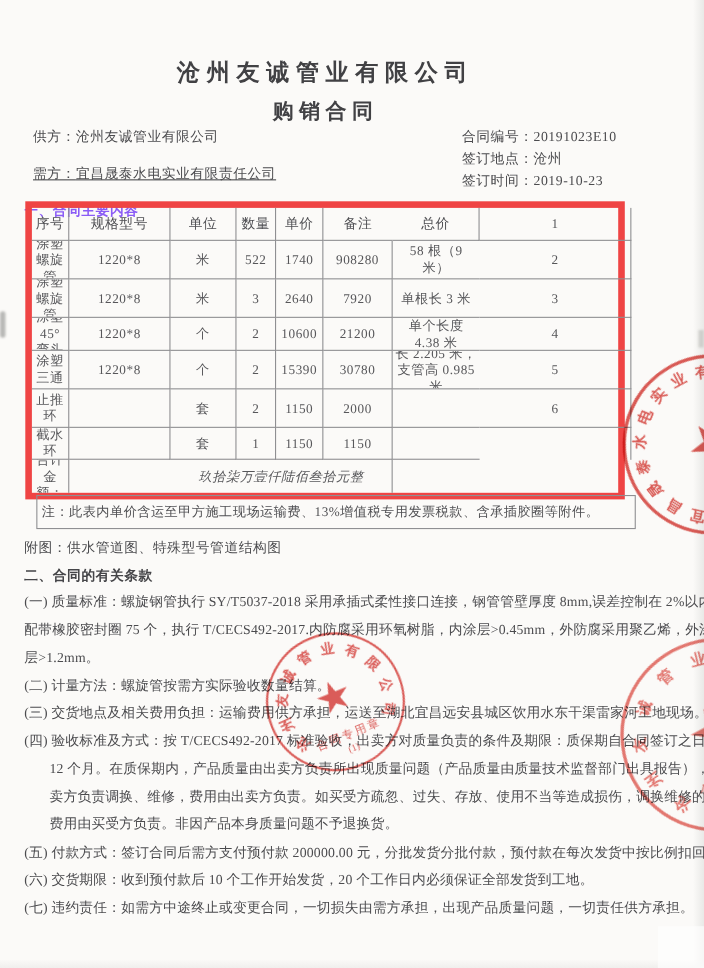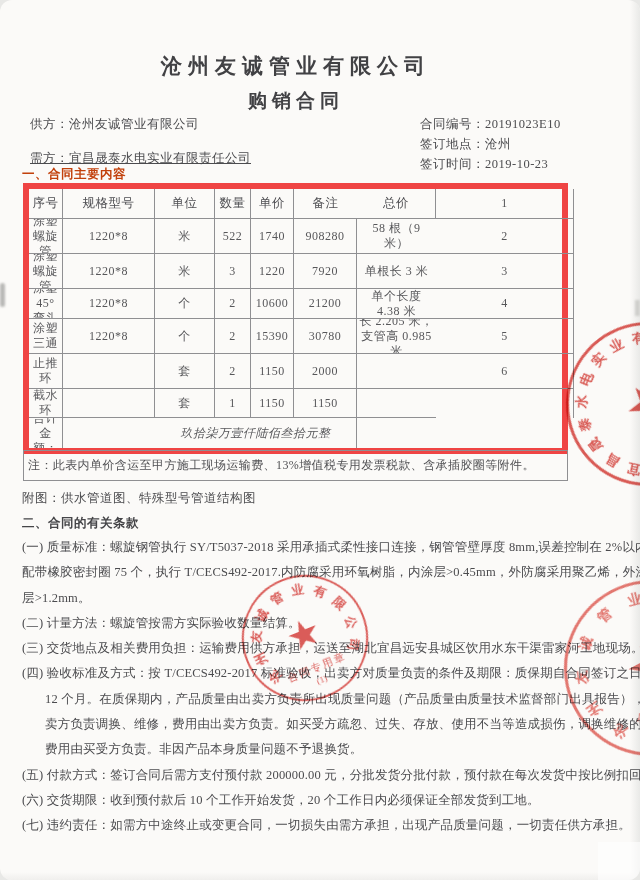--- a/index.html
+++ b/index.html
@@ -4,40 +4,39 @@
 <style>
   html,body{margin:0;padding:0;background:#e8e8e6;}
   .page{
     position:relative;
     width:640px;height:880px;
     margin:0 auto;
     background:#fbfaf8;
     overflow:hidden;
     font-family:"Liberation Serif","DejaVu Serif",serif;
     color:#4b4b4e;
-    border-radius:12px;
   }
   
   .edge-right{position:absolute;right:0;top:0;width:10px;height:880px;background:linear-gradient(to left,#e9e9e7,rgba(233,233,231,0));}
   .edge-bottom{position:absolute;left:0;bottom:0;width:640px;height:8px;background:linear-gradient(to top,#f0efed,rgba(240,239,237,0));}
   .smudge1{position:absolute;left:0;top:283px;width:5px;height:24px;background:#b9b9b7;border-radius:3px;filter:blur(1px);}
   .smudge2{position:absolute;left:635px;top:300px;width:5px;height:16px;background:#cfcfcc;filter:blur(1px);}
   .corner-br{position:absolute;left:598px;top:842px;width:42px;height:38px;background:#ffffff;opacity:.6;}
 
   .titles{position:absolute;left:0;top:0;width:592px;text-align:center;}
   .title1{position:absolute;left:0;top:52px;width:100%;font-size:21px;letter-spacing:6px;color:#414144;font-weight:600;}
   .title2{position:absolute;left:0;top:88px;width:100%;font-size:19px;letter-spacing:5px;color:#414144;font-weight:600;}
 
   .hline{position:absolute;font-size:12.5px;letter-spacing:.5px;white-space:nowrap;}
   .supplier-line{left:30px;top:116px;}
   .buyer-line{left:30px;top:150px;text-decoration:underline;}
   .cno-line{left:420px;top:116px;}
   .place-line{left:420px;top:136px;}
   .date-line{left:420px;top:156px;}
-  .sec1{left:22px;top:166px;font-weight:600;color:#c2410c;}
+  .sec1{left:22px;top:183px;font-weight:600;color:#8b5cf6;}
   .sec2{font-weight:600;color:#454548;}
 
   
   .ctable{
     position:absolute;left:23px;top:183px;width:545px;
     display:grid;
     grid-template-columns:34px 92px 60px 36px 43px 63px 79px 138px;
     grid-template-rows:30px 35px 35px 30px 35px 35px 29px 30px;
     border:6px solid #ef4444;
     box-sizing:border-box;
@@ -47,21 +46,21 @@
     border-right:1px solid #8f8f92;border-bottom:1px solid #8f8f92;
     display:flex;align-items:center;justify-content:center;
     text-align:center;white-space:pre-line;line-height:1.25;
     overflow:hidden;padding:0 2px;box-sizing:border-box;letter-spacing:.5px;
   }
   .ctable .cell.last-col{border-right:none;}
   .ctable .cell.last-row{border-bottom:none;}
   .ctable .hcell{font-size:12.5px;color:#4e4e52;}
 
   .note-box{
-    position:absolute;left:23px;top:450px;width:545px;height:31px;
+    position:absolute;left:33px;top:450px;width:545px;height:31px;
     border:1px solid #8f8f92;box-sizing:border-box;
     display:flex;align-items:center;
     font-size:12px;letter-spacing:.4px;color:#505053;padding-left:4px;white-space:nowrap;overflow:hidden;
   }
 
   .attach-line{position:absolute;left:22px;top:490px;font-size:12.5px;letter-spacing:.5px;white-space:nowrap;text-align:center;}
   .sec2line{position:absolute;left:22px;top:515px;font-size:12.5px;letter-spacing:.5px;white-space:nowrap;}
   .clauses{position:absolute;left:22px;top:535px;width:600px;font-size:12.5px;line-height:25.3px;letter-spacing:.2px;}
   .clauses .cl{white-space:nowrap;overflow:visible;}
   .clauses .cl.ind{padding-left:23px;}
@@ -127,21 +126,21 @@
       <div class="cell">米</div>
       <div class="cell">522</div>
       <div class="cell">1740</div>
       <div class="cell">908280</div>
       <div class="cell last-col">58 根（9 米）</div>
       <div class="cell">2</div>
       <div class="cell">涂塑螺旋管</div>
       <div class="cell">1220*8</div>
       <div class="cell">米</div>
       <div class="cell">3</div>
-      <div class="cell">1220</div>
+      <div class="cell">2640</div>
       <div class="cell">7920</div>
       <div class="cell last-col">单根长 3 米</div>
       <div class="cell">3</div>
       <div class="cell">涂塑 45° 弯头</div>
       <div class="cell">1220*8</div>
       <div class="cell">个</div>
       <div class="cell">2</div>
       <div class="cell">10600</div>
       <div class="cell">21200</div>
       <div class="cell last-col">单个长度 4.38 米</div>

